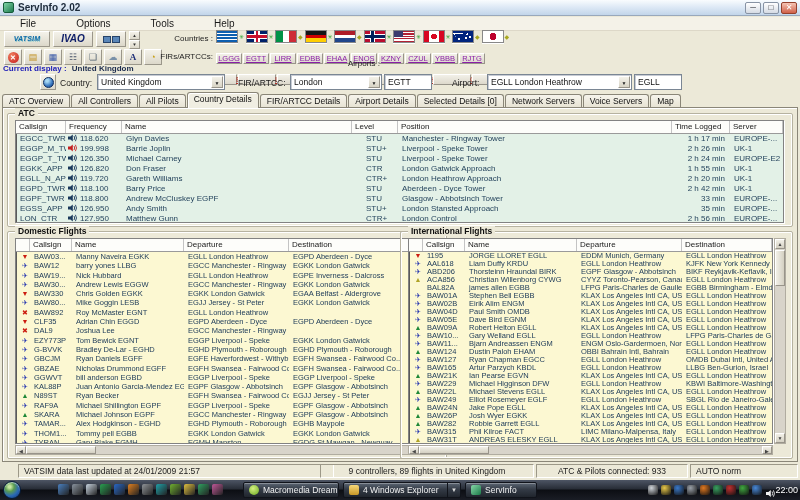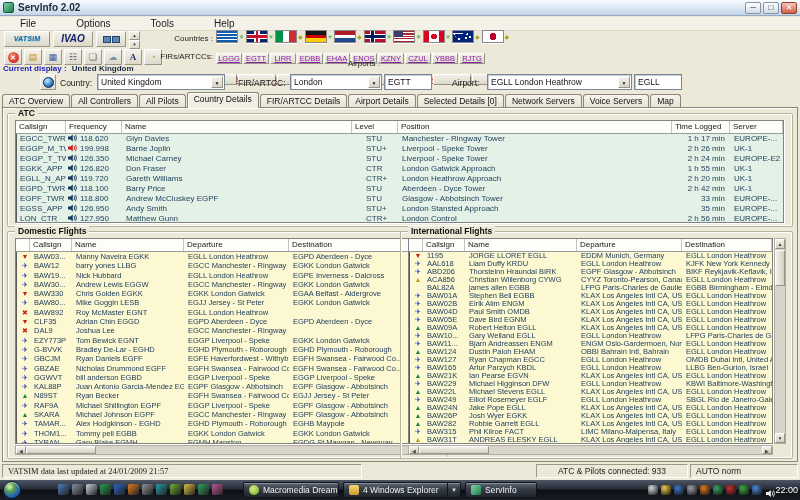--- a/index.html
+++ b/index.html
@@ -802,21 +802,22 @@
       <div class="hscroll" style="left:7px; right:19px; bottom:3px;">
         <span class="sbtn">◀</span>
         <span class="hthumb"></span>
         <span class="sbtn" style="margin-left:auto;">▶</span>
       </div>
     </div>
 
   </div>
 
   <div class="statusbar">
-    <span class="sb-panel" style="left:2px; width:360px;font-family:Liberation Serif, serif;">VATSIM data last updated at 24/01/2009 21:57</span>
+    <span class="sb-panel" style="left:18px; width:316px;">VATSIM data last updated at 24/01/2009 21:57</span>
+    <span class="sb-panel" style="left:320px; width:214px; text-align:center;">9 controllers, 89 flights in United Kingdom</span>
     <span class="sb-panel" style="left:536px; width:152px; text-align:center;">ATC &amp; Pilots connected: 933</span>
     <span class="sb-panel" style="left:690px; width:108px;">AUTO norm</span>
   </div>
 
   <div class="taskbar">
     <div class="start-orb"></div>
     <span id="quicklaunch"><span class="ql" style="left: 58px; background: linear-gradient(135deg, rgb(74, 128, 192), rgb(34, 34, 34));"></span><span class="ql" style="left: 72px; background: linear-gradient(135deg, rgb(138, 148, 160), rgb(34, 34, 34));"></span><span class="ql" style="left: 86px; background: linear-gradient(135deg, rgb(200, 212, 224), rgb(34, 34, 34));"></span><span class="ql" style="left: 100px; background: linear-gradient(135deg, rgb(40, 160, 80), rgb(34, 34, 34));"></span><span class="ql" style="left: 114px; background: linear-gradient(135deg, rgb(40, 104, 200), rgb(34, 34, 34));"></span><span class="ql" style="left: 128px; background: linear-gradient(135deg, rgb(224, 128, 32), rgb(34, 34, 34));"></span><span class="ql" style="left: 142px; background: linear-gradient(135deg, rgb(144, 148, 152), rgb(34, 34, 34));"></span><span class="ql" style="left: 156px; background: linear-gradient(135deg, rgb(32, 160, 168), rgb(34, 34, 34));"></span><span class="ql" style="left: 170px; background: linear-gradient(135deg, rgb(112, 176, 48), rgb(34, 34, 34));"></span><span class="ql" style="left: 184px; background: linear-gradient(135deg, rgb(224, 192, 64), rgb(34, 34, 34));"></span><span class="ql" style="left: 198px; background: linear-gradient(135deg, rgb(48, 160, 96), rgb(34, 34, 34));"></span><span class="ql" style="left: 212px; background: linear-gradient(135deg, rgb(192, 88, 152), rgb(34, 34, 34));"></span></span>
     <div class="task-btn" style="left:243px; width:96px;">
       <span class="tb-ico" style="background:radial-gradient(circle at 40% 35%,#d4f080,#6aa820); border-radius:50%;"></span>
       <span>Macromedia Dream...</span>

